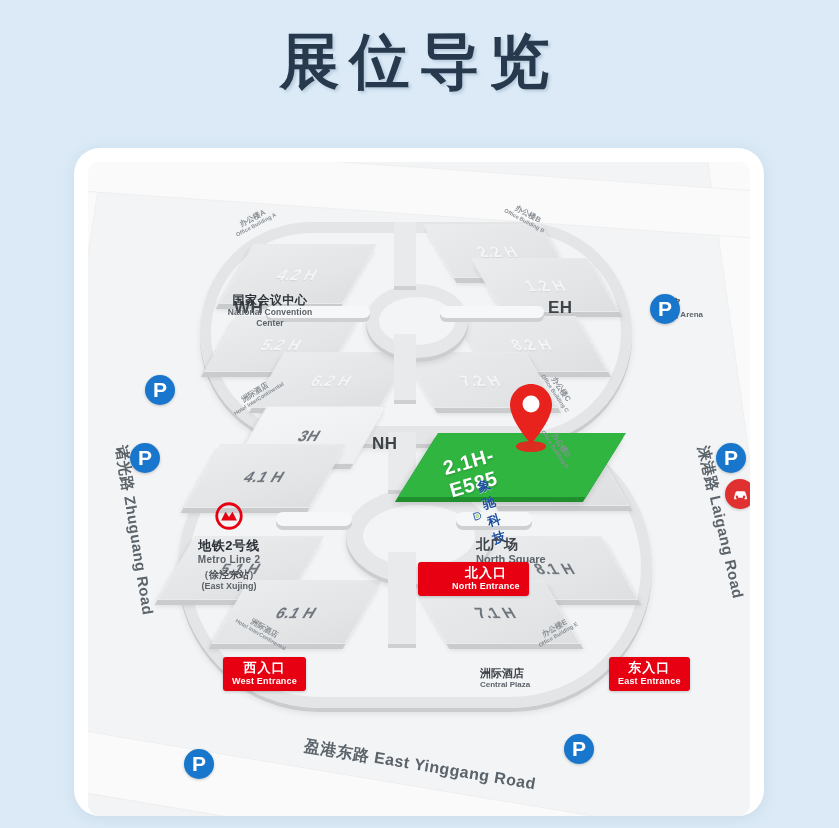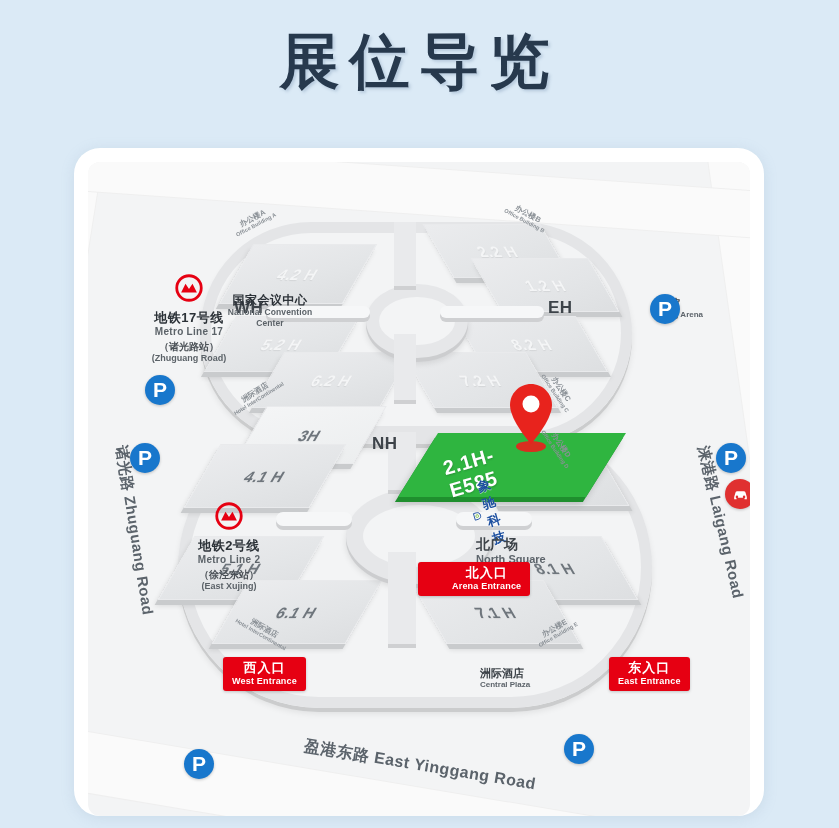--- a/index.html
+++ b/index.html
@@ -278,51 +278,41 @@
       <span class="cn">北广场</span>
       <span class="en">North Square</span>
     </div>
     <div class="plaza" style="left:392px;top:505px;width:74px;">
       <span class="cn" style="font-size:11px;">洲际酒店</span>
       <span class="en" style="font-size:8px;">Central Plaza</span>
     </div>
 
     <div class="entrance" style="left:330px;top:400px;padding-left:34px;">
       <span class="cn">北入口</span>
-      <span class="en">Arena Entrance</span>
+      <span class="en">North Entrance</span>
     </div>
     <div class="entrance" style="left:135px;top:495px;">
       <span class="cn">西入口</span>
       <span class="en">West Entrance</span>
     </div>
     <div class="entrance" style="left:521px;top:495px;">
       <span class="cn">东入口</span>
       <span class="en">East Entrance</span>
     </div>
 
     <div id="ncc" style="left:132px;top:131px;width:100px;">
       <span class="cn">国家会议中心</span>
       <span class="en">National Convention Center</span>
     </div>
 
     <div class="plaza" style="left:570px;top:135px;width:60px;">
       <span class="cn" style="font-size:11px;">虹馆</span>
       <span class="en" style="font-size:8px;">Hong Arena</span>
     </div>
 
-    <div class="metro" style="left:42px;top:112px;width:118px;">
-      <svg class="logo" viewBox="0 0 32 32">
-        <circle cx="16" cy="16" r="14" fill="none" stroke="#e60012" stroke-width="3.2"></circle>
-        <path d="M7 21 L12 11 L16 17 L20 11 L25 21 Z" fill="#e60012"></path>
-      </svg>
-      <span class="cn">地铁17号线</span>
-      <span class="en">Metro Line 17</span>
-      <span class="sub-cn">（诸光路站）</span>
-      <span class="sub-en">(Zhuguang Road)</span>
-    </div>
 
     <div class="metro" style="left:86px;top:340px;width:110px;">
       <svg class="logo" viewBox="0 0 32 32">
         <circle cx="16" cy="16" r="14" fill="none" stroke="#e60012" stroke-width="3.2"></circle>
         <path d="M7 21 L12 11 L16 17 L20 11 L25 21 Z" fill="#e60012"></path>
       </svg>
       <span class="cn">地铁2号线</span>
       <span class="en">Metro Line 2</span>
       <span class="sub-cn">（徐泾东站）</span>
       <span class="sub-en">(East Xujing)</span>

